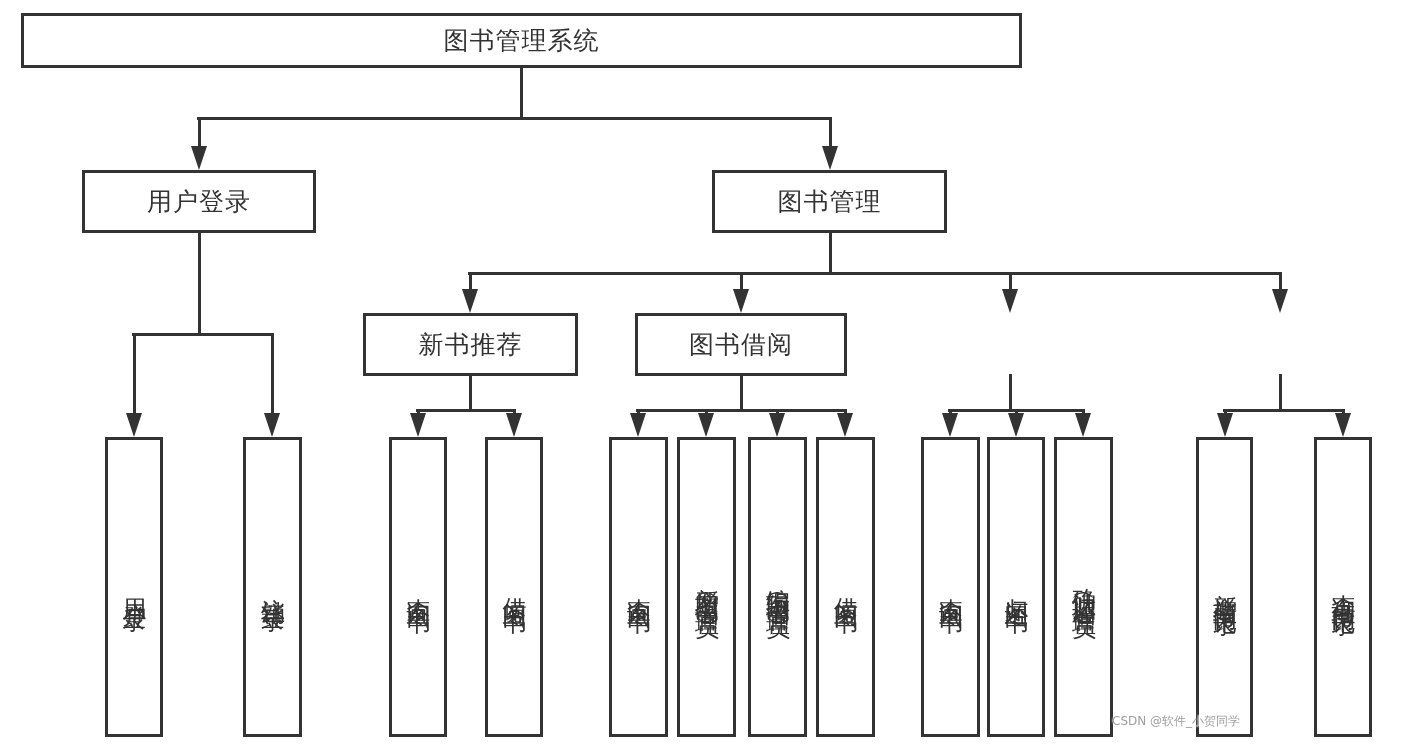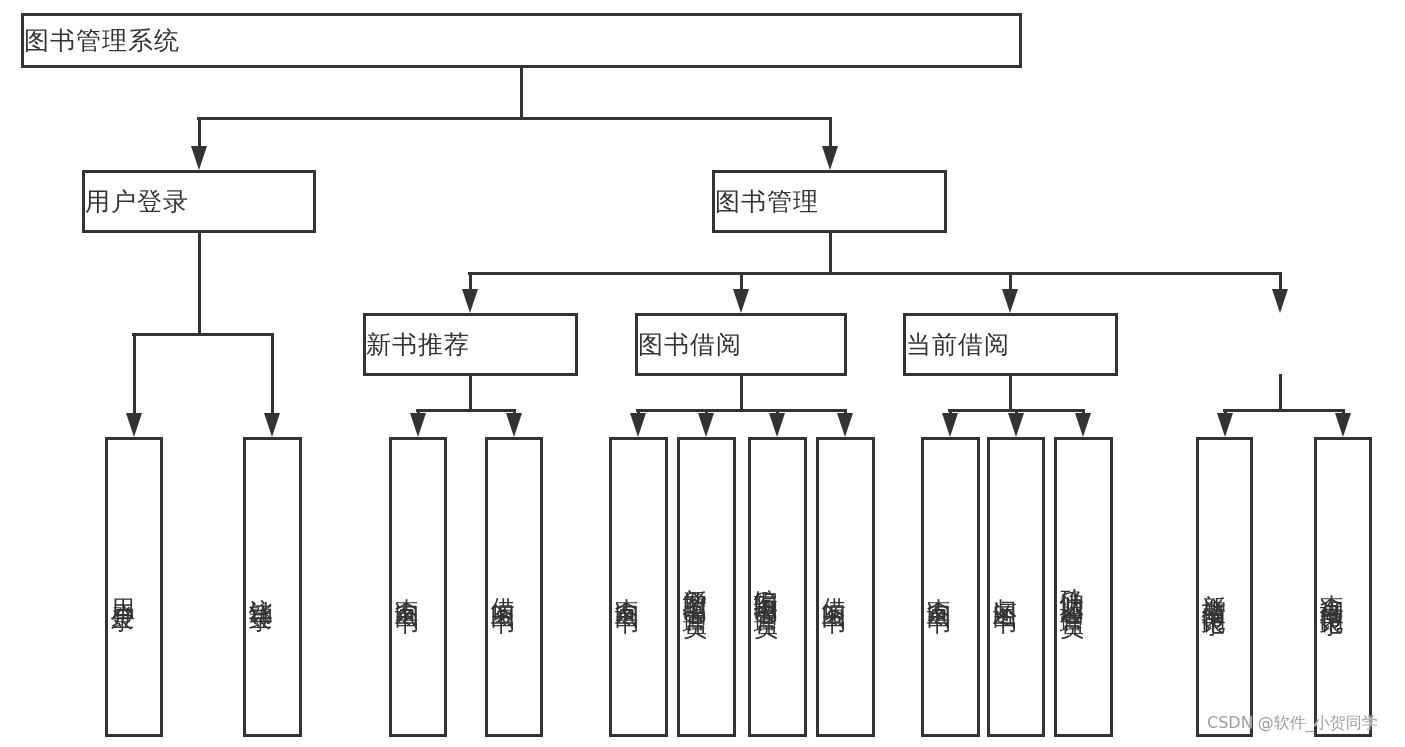--- a/index.html
+++ b/index.html
@@ -4,37 +4,37 @@
 <style>
   :root { --line:#333333; --text:#333333; --wm:#9e9e9e; --boxbg:#ffffff; }
   html,body{margin:0;padding:0;background:#fff;}
   #canvas{
     position:relative;width:1405px;height:747px;background:var(--boxbg);
     font-family:"DejaVu Sans","Liberation Sans",sans-serif;color:var(--text);
     overflow:hidden;
   }
   .box{
     position:absolute;box-sizing:border-box;background:var(--boxbg);
-    border:3px solid var(--line);display:flex;align-items:center;
+    border:3px solid var(--line);display:flex;align-items:center;justify-content:center;
     font-size:25px;letter-spacing:1px;z-index:2;
   }
   .leaf{z-index:2;}
   .leaf .vtext{
     writing-mode:vertical-rl;text-orientation:mixed;letter-spacing:4px;
     font-size:24px;line-height:1.2;
   }
   .vline,.hline{position:absolute;background:var(--line);z-index:1;}
   .arrowhead{
     position:absolute;width:0;height:0;z-index:1;
     border-left:8px solid transparent;border-right:8px solid transparent;
     border-top:24px solid var(--line);
   }
   .watermark{
-    position:absolute;left:1207px;top:713px;z-index:6;
-    font-size:16px;color:var(--wm);white-space:nowrap;
+    position:absolute;left:1112px;top:713px;z-index:6;
+    font-size:12px;color:var(--wm);white-space:nowrap;
     text-shadow:0 0 2px #ffffff, 0 0 1px #ffffff;
   }
 </style>
 </head>
 <body>
 
 <div id="canvas">
 
   <div class="box" style="left:21px;top:13px;width:1001px;height:55px;">
     <span>图书管理系统</span>
@@ -45,23 +45,20 @@
   </div>
   <div class="box" style="left:363px;top:313px;width:215px;height:63px;">
     <span>新书推荐</span>
   </div>
 
   <div class="box" style="left:712px;top:170px;width:235px;height:63px;">
     <span>图书管理</span>
   </div>
   <div class="box" style="left:635px;top:313px;width:212px;height:63px;">
     <span>图书借阅</span>
-  </div>
-  <div class="box" style="left:903px;top:313px;width:215px;height:63px;">
-    <span>当前借阅</span>
   </div>
 
   <div class="box leaf" style="left:105px;top:437px;width:58px;height:300px;">
     <span class="vtext">用户登录</span>
   </div>
   <div class="box leaf" style="left:243px;top:437px;width:59px;height:300px;">
     <span class="vtext">注销登录</span>
   </div>
 
   <div class="box leaf" style="left:389px;top:437px;width:58px;height:300px;">

